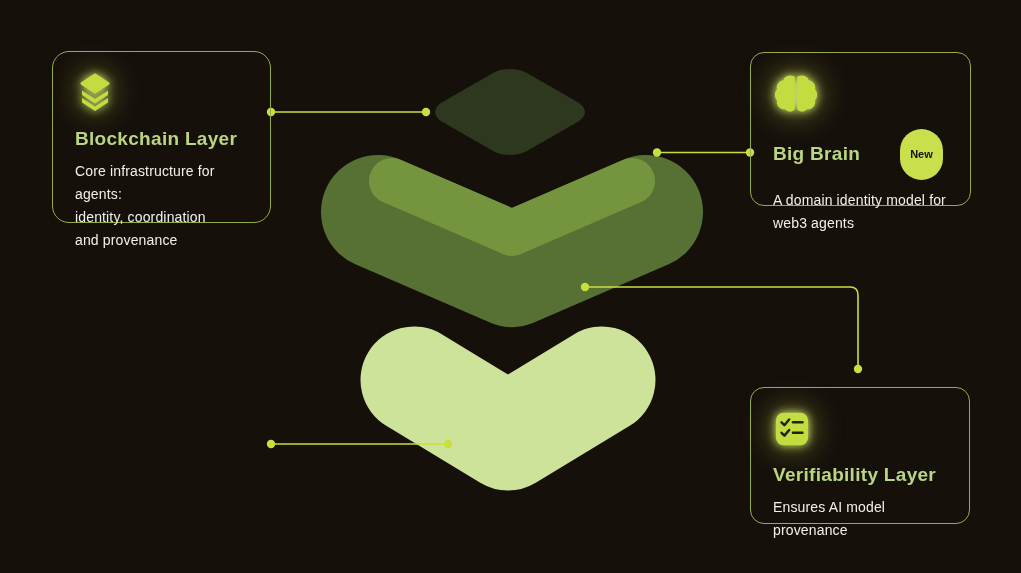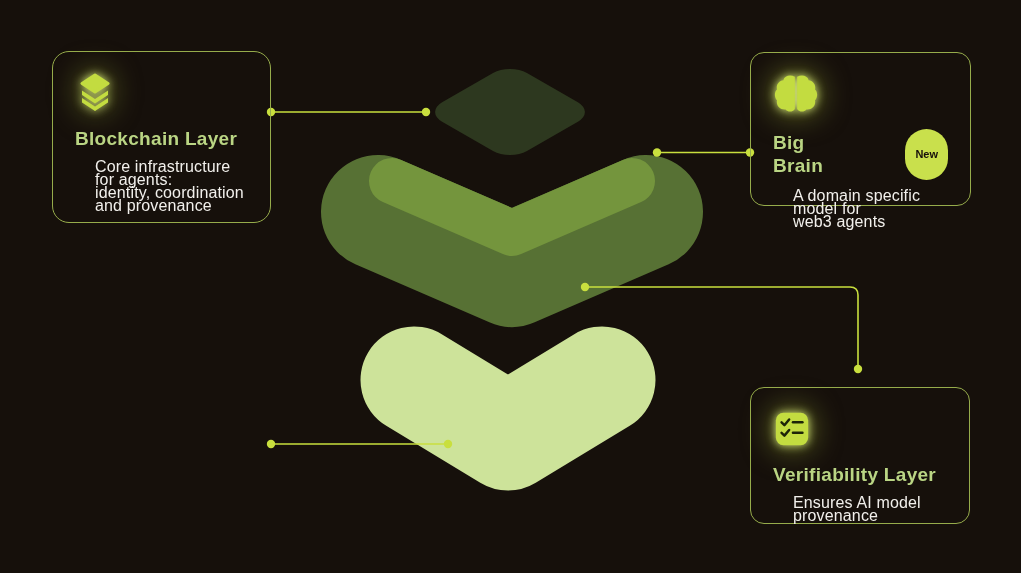--- a/index.html
+++ b/index.html
@@ -31,33 +31,32 @@
   .card-bigbrain{left:750px;top:52px;width:221px;height:154px;}
   .card-application{left:51px;top:369px;width:221px;height:138px;}
   .card-verifiability{left:750px;top:387px;width:220px;height:137px;}
   .icon-wrap{margin-bottom:14px;height:42px;display:flex;align-items:center;}
   .glow{filter:drop-shadow(0 0 5px rgba(226,243,130,.95)) drop-shadow(0 0 15px rgba(199,222,63,.55));}
   .card-title{
     color:var(--title);
     font-size:19px;font-weight:700;letter-spacing:.3px;
     margin:0 0 9px 0;line-height:1.2;
   }
-  .title-row{display:flex;align-items:center;gap:21px;margin:0 0 9px 0;}
+  .title-row{display:flex;align-items:center;gap:9px;margin:0 0 9px 0;}
   .title-row .card-title{margin:0;}
   .badge{
     display:inline-flex;align-items:center;justify-content:center;
     background:#c9e04c;color:#16100b;
     font-size:11px;font-weight:700;
     padding:20px 10px;border-radius:999px;line-height:1;margin-left:31px;
   }
   .card-desc{
     color:var(--body);
-    font-size:16px;line-height:13px;letter-spacing:.15px;
+    font-size:14px;line-height:23px;letter-spacing:.15px;
     white-space:pre-line;
-    margin-left:20px;
   }
 </style>
 </head>
 <body>
 
 <div class="stage">
 
   <svg class="layers-svg" width="1021" height="573" viewBox="0 0 1021 573">
 
     <rect x="-60" y="-60" width="120" height="120" rx="24" transform="translate(510 112) scale(1 0.575) rotate(45)" fill="#2d381f"></rect>
@@ -105,21 +104,21 @@
     <div class="icon-wrap">
       <svg class="glow" width="46" height="40" viewBox="0 0 40 34" fill="#c3dc40">
         <path d="M19 2 C15 0 10 1 9 5 C5 5.5 2.5 9 3.5 13 C1 15 1 20 3.5 22.5 C2.5 27 6 31 11 30.5 C13 33 17 33 19 30 Z"></path>
         <path d="M19 2 C15 0 10 1 9 5 C5 5.5 2.5 9 3.5 13 C1 15 1 20 3.5 22.5 C2.5 27 6 31 11 30.5 C13 33 17 33 19 30 Z" transform="translate(40 0) scale(-1 1)"></path>
       </svg>
     </div>
     <div class="title-row">
       <h2 class="card-title">Big Brain</h2>
       <span class="badge">New</span>
     </div>
-    <p class="card-desc">A domain specific model for
+    <p class="card-desc">A domain identity model for
 web3 agents</p>
   </div>
 
 
   <div class="card card-verifiability">
     <div class="icon-wrap">
       <svg class="glow" width="38" height="38" viewBox="0 0 40 40">
         <rect x="3" y="3" width="34" height="34" rx="8" fill="#c3dc40"></rect>
         <g stroke="#1d2408" stroke-width="2.6" fill="none" stroke-linecap="round" stroke-linejoin="round">
           <path d="M9 13 L12 16 L17 10"></path>

